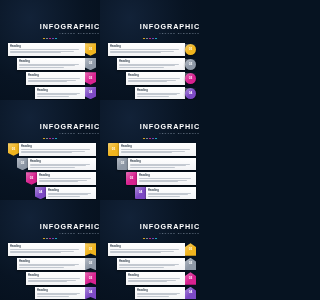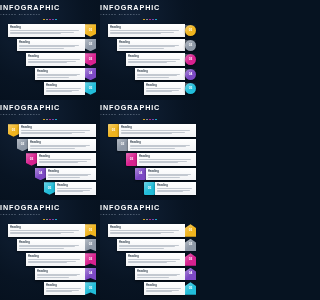--- a/index.html
+++ b/index.html
@@ -19,21 +19,21 @@
     background:#081córner;
     background:#07131f;
     overflow:hidden;
   }
   .panel-bg{
     position:absolute;inset:0;
     background:
       radial-gradient(ellipse at 30% 18%, #122238 0%, #081423 55%, #050f1b 100%);
   }
   
-  .head{position:relative;padding-top:4px;text-align:left;}
+  .head{position:relative;padding-top:23px;text-align:right;}
   .title{
     color:#ffffff;
     font-size:7.2px;
     letter-spacing:.9px;
     font-weight:bold;
     line-height:8px;
     white-space:nowrap;
   }
   .subtitle{
     color:#8c9bad;

